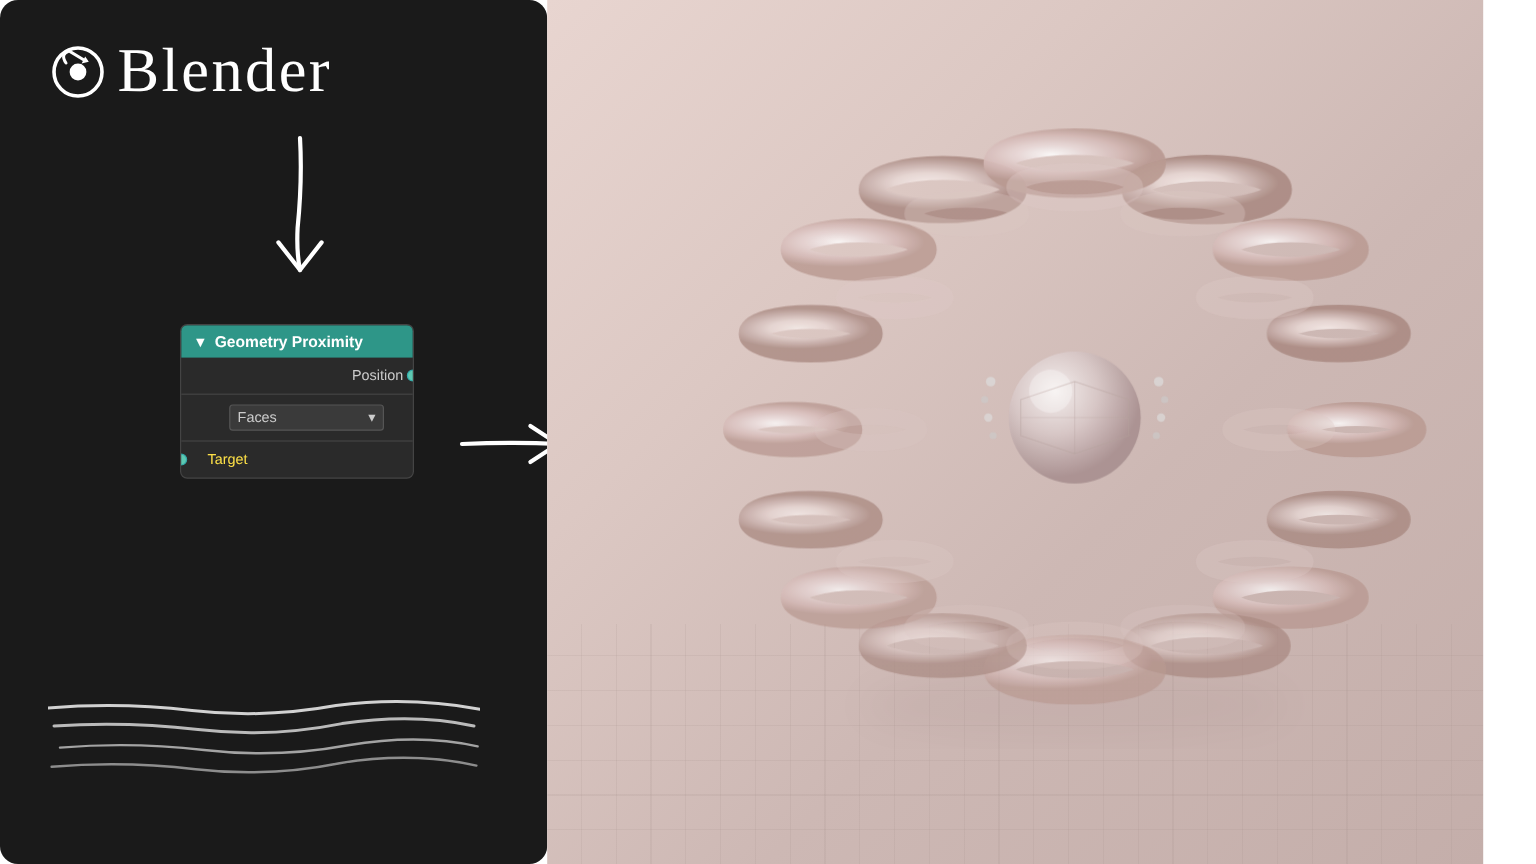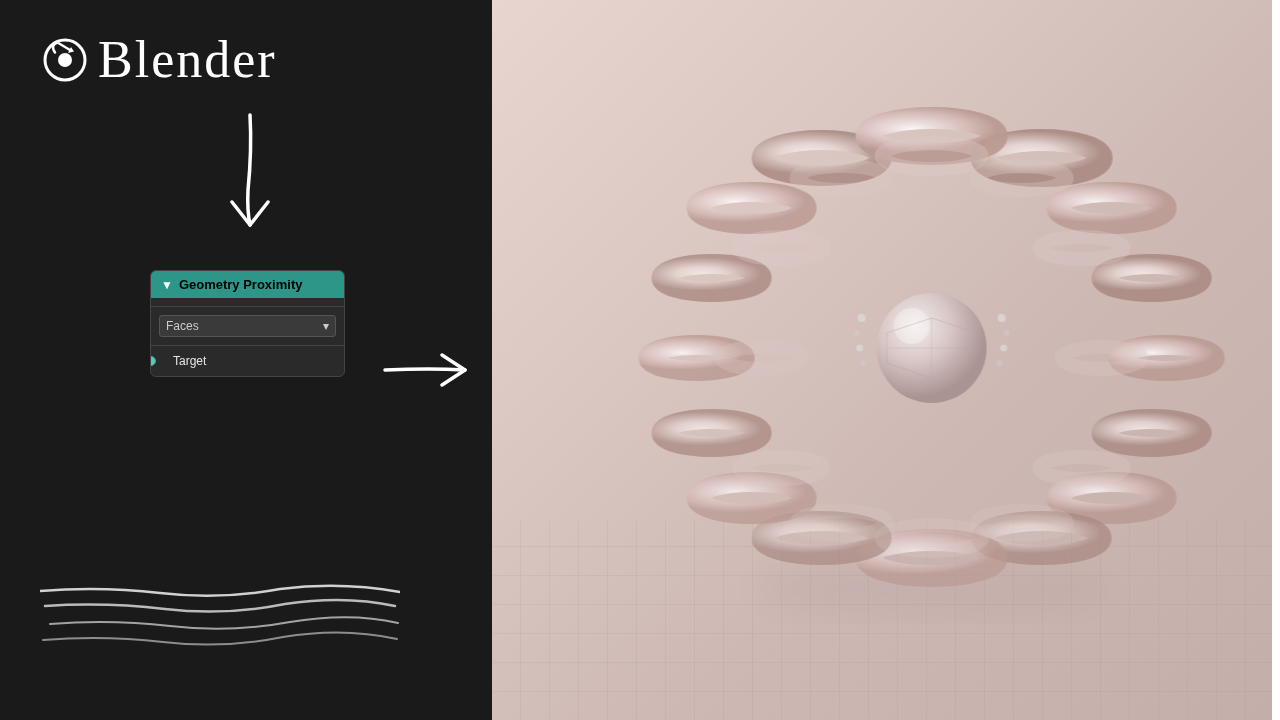--- a/index.html
+++ b/index.html
@@ -7,25 +7,26 @@
     body {
       width: 1280px;
       height: 720px;
       overflow: hidden;
       font-family: Arial, sans-serif;
       display: flex;
     }
 
     
     .left-panel {
-      width: 492px;
+      width: 456px;
       height: 720px;
       background-color: #1a1a1a;
       position: relative;
       flex-shrink: 0;
+      border-radius: 15px;
     }
 
     
     .right-panel {
       width: 780px;
       height: 720px;
       background: linear-gradient(135deg, #e8d5d0 0%, #dcc8c3 30%, #cdb8b4 60%, #c4aeaa 100%);
       position: relative;
       overflow: hidden;
     }
@@ -74,21 +75,21 @@
       align-items: center;
       gap: 6px;
     }
 
     .node-header-chevron {
       color: white;
       font-size: 12px;
     }
 
     .node-title {
-      color: #000000;
+      color: #ffffff;
       font-size: 13px;
       font-weight: 600;
     }
 
     .node-body {
       padding: 4px 0;
     }
 
     .node-output-row {
       display: flex;
@@ -128,21 +129,22 @@
       right: -5px;
     }
 
     .node-separator {
       height: 1px;
       background: #444;
       margin: 4px 0;
     }
 
     .node-dropdown-row {
-      padding: 4px 8px;
+      padding: 4px 24px;
+      margin-left: 16px;
     }
 
     .node-dropdown {
       width: 100%;
       background: #3a3a3a;
       border: 1px solid #555;
       color: #ccc;
       font-size: 12px;
       padding: 3px 6px;
       border-radius: 3px;
@@ -175,21 +177,21 @@
       height: 10px;
       background: #7a7aff;
       transform: rotate(45deg);
       border: 1px solid #aaa;
       flex-shrink: 0;
       position: absolute;
       left: -5px;
     }
 
     .node-input-label {
-      color: #e5e5e5;
+      color: #fde047;
       font-size: 12px;
       margin-left: 14px;
     }
 
     
     .arrow-right {
       position: absolute;
       top: 340px;
       left: 380px;
     }
@@ -258,20 +260,24 @@
 
   <div class="node-box">
 
     <div class="node-header">
       <span class="node-header-chevron">▼</span>
       <span class="node-title">Geometry Proximity</span>
     </div>
 
     <div class="node-body">
 
+      <div class="node-output-row">
+        <span class="node-output-label">Position</span>
+        <div class="socket-teal"></div>
+      </div>
 
 
       <div class="node-separator"></div>
 
       <div class="node-dropdown-row">
         <div class="node-dropdown">
           <span>Faces</span>
           <span>▾</span>
         </div>
       </div>

